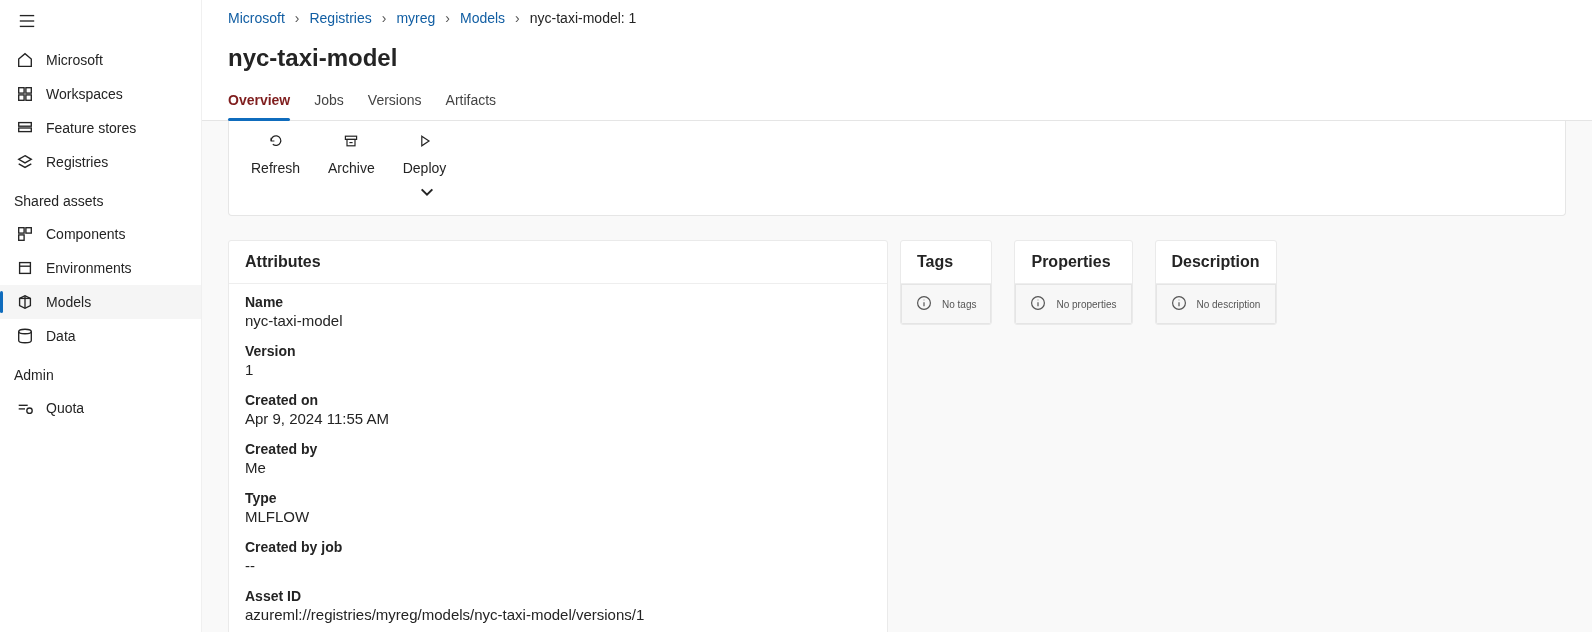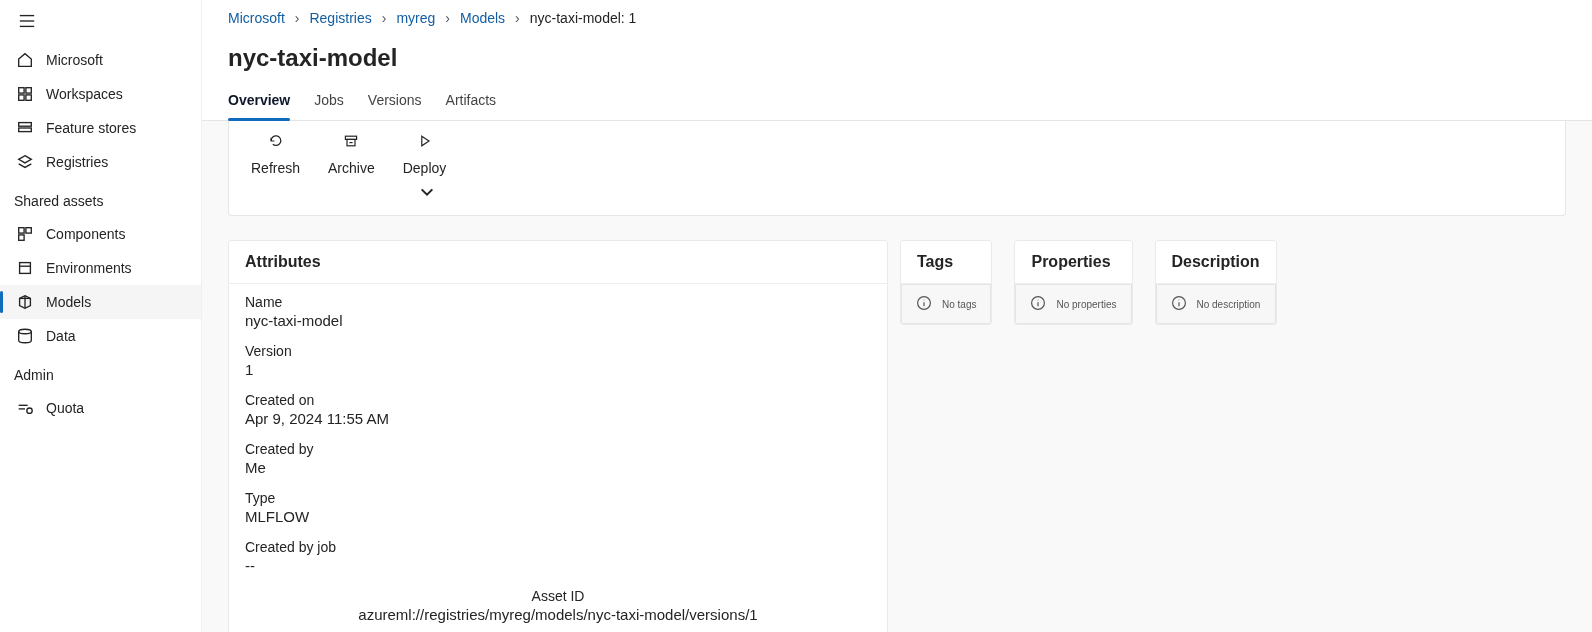--- a/index.html
+++ b/index.html
@@ -87,21 +87,21 @@
     background: #fff;
   }
   .tab {
     padding: 10px 0 12px 0;
     cursor: pointer;
     color: #444;
     position: relative;
   }
   .tab.active {
     font-weight: 600;
-    color: #0f172a;
+    color: #7f1d1d;
   }
   .tab.active::after {
     content: "";
     position: absolute;
     left: 0; right: 0; bottom: -1px;
     height: 3px;
     background: #0f6cbd;
     border-radius: 2px;
   }
   .toolbar {
@@ -148,24 +148,24 @@
     font-weight: 600;
     padding: 12px 16px;
     border-bottom: 1px solid #eee;
   }
   .card-body {
     padding: 10px 16px 14px 16px;
   }
   .attr {
     margin-bottom: 14px;
   }
-  .attr:last-child { margin-bottom: 4px; text-align: center; }
+  .attr:last-child { margin-bottom: 4px; }
   .attr-label {
     font-size: 14px;
-    font-weight: 400;
+    font-weight: 700;
     color: #242424;
     margin-bottom: 2px;
   }
   .attr-value {
     font-size: 15px;
     color: #242424;
   }
   .empty-panel {
     background: #f7f7f7;
     border: 1px solid #e5e5e5;

